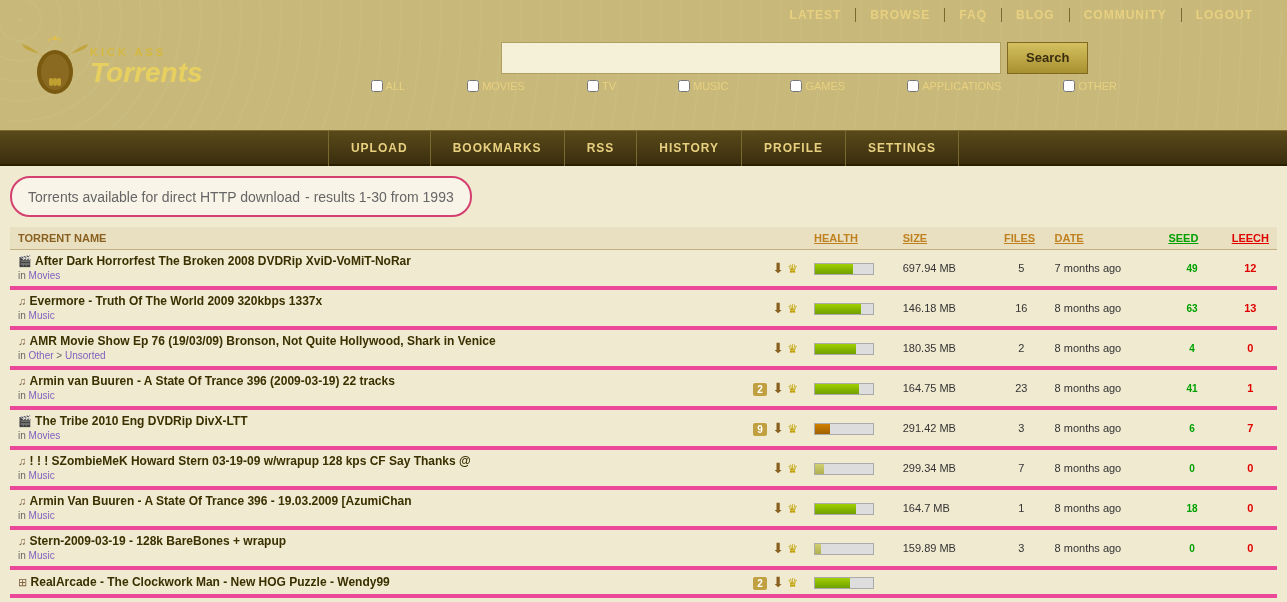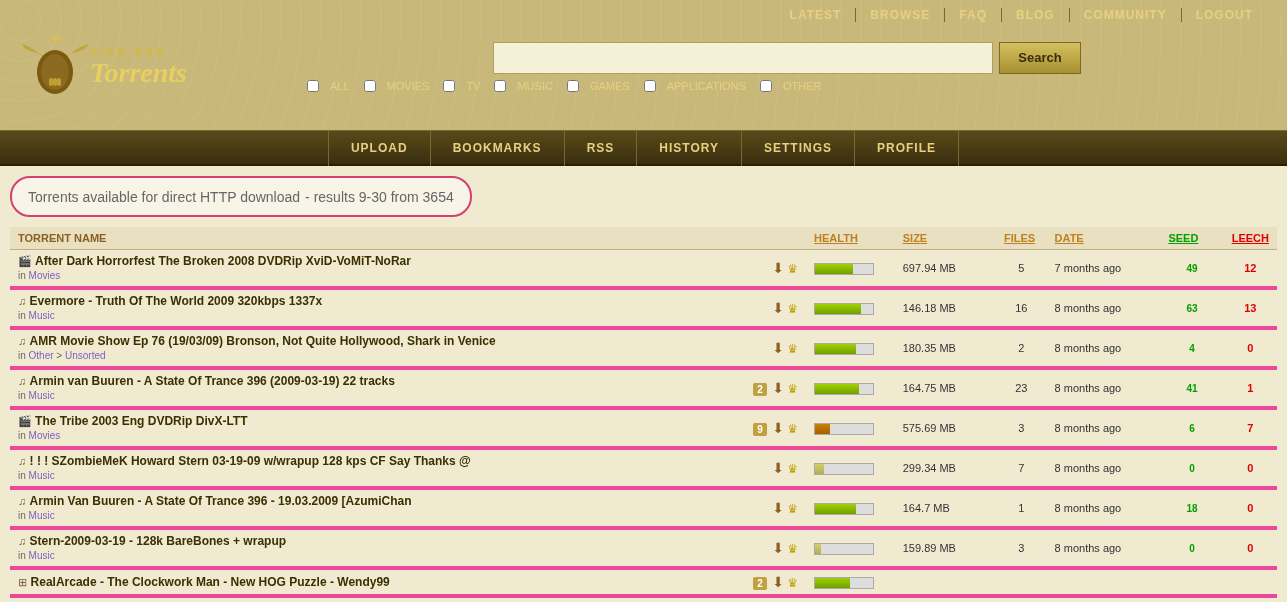--- a/index.html
+++ b/index.html
@@ -76,23 +76,24 @@
     }
     .filter-row {
       display: flex;
       align-items: center;
       gap: 14px;
       margin-top: 6px;
     }
     .filter-item {
       display: flex;
       align-items: center;
-      gap: 11px;
+      gap: 3px;
       color: #e8d080;
       font-size: 11px;
+      margin-left: 48px;
     }
     .filter-item input[type="checkbox"] {
       width: 12px;
       height: 12px;
     }
 
     
     .secondary-nav {
       background: linear-gradient(180deg, #5a4a1a 0%, #3a2e0e 100%);
       display: flex;
@@ -243,21 +244,21 @@
       font-weight: bold;
       letter-spacing: 3px;
       color: #d4b840;
       font-family: Arial, sans-serif;
     }
     .logo-torrents-text {
       font-size: 28px;
       font-style: italic;
       font-weight: bold;
       color: #e8d060;
-      font-family: Liberation Serif, serif;
+      font-family: Liberation Sans, sans-serif;
       line-height: 1;
     }
   </style>
 </head>
 <body>
 
 <div class="header-top">
   <div class="header-top-inner">
 
     <div class="top-nav">
@@ -329,29 +330,29 @@
       </div>
     </div>
   </div>
 </div>
 
 <div class="secondary-nav">
   <a href="#">UPLOAD</a>
   <a href="#">BOOKMARKS</a>
   <a href="#">RSS</a>
   <a href="#">HISTORY</a>
+  <a href="#">PROFILE</a>
   <a href="#">SETTINGS</a>
-  <a href="#">PROFILE</a>
 </div>
 
 <div class="main-content">
   <div class="results-header">
     <h2>
       <span>Torrents available for direct HTTP download</span>
-      <span style="color:#666;font-size:14px;font-weight:normal;">- results 9-30 from 3654</span>
+      <span style="color:#666;font-size:14px;font-weight:normal;">- results 1-30 from 1993</span>
     </h2>
   </div>
 
   <table class="torrent-table">
     <thead>
       <tr>
         <th style="width:55%">TORRENT NAME</th>
         <th style="width:8%"></th>
         <th class="sortable" style="width:7%">HEALTH</th>
         <th class="sortable" style="width:8%">SIZE</th>
@@ -450,35 +451,35 @@
     </td>
     <td class="size-cell">164.75 MB</td>
     <td class="files-cell" style="text-align:center;">23</td>
     <td class="date-cell">8 months ago</td>
     <td class="seed-cell" style="text-align:center;">41</td>
     <td class="leech-cell" style="text-align:center;">1</td>
   </tr>
         <tr class="torrent-row">
     <td class="torrent-name-cell">
       <span class="icon-film">🎬</span>
-      <a class="torrent-name" href="#">The Tribe 2003 Eng DVDRip DivX-LTT</a>
+      <a class="torrent-name" href="#">The Tribe 2010 Eng DVDRip DivX-LTT</a>
       <br>
       <span class="torrent-category">in <a href="#">Movies</a></span>
     </td>
     <td style="text-align:right; white-space:nowrap;">
       <span class="comment-badge">9</span>
       <span class="icon-down" title="Download">⬇</span>
       <span class="icon-crown" title="Verified">♛</span>
     </td>
     <td>
       <span class="health-bar">
         <span class="health-fill health-orange" style="width:25%"></span>
       </span>
     </td>
-    <td class="size-cell">575.69 MB</td>
+    <td class="size-cell">291.42 MB</td>
     <td class="files-cell" style="text-align:center;">3</td>
     <td class="date-cell">8 months ago</td>
     <td class="seed-cell" style="text-align:center;">6</td>
     <td class="leech-cell" style="text-align:center;">7</td>
   </tr>
         <tr class="torrent-row">
     <td class="torrent-name-cell">
       <span class="icon-music">♫</span>
       <a class="torrent-name" href="#">! ! ! SZombieMeK Howard Stern 03-19-09 w/wrapup 128 kps CF Say Thanks @</a>
       <br>

